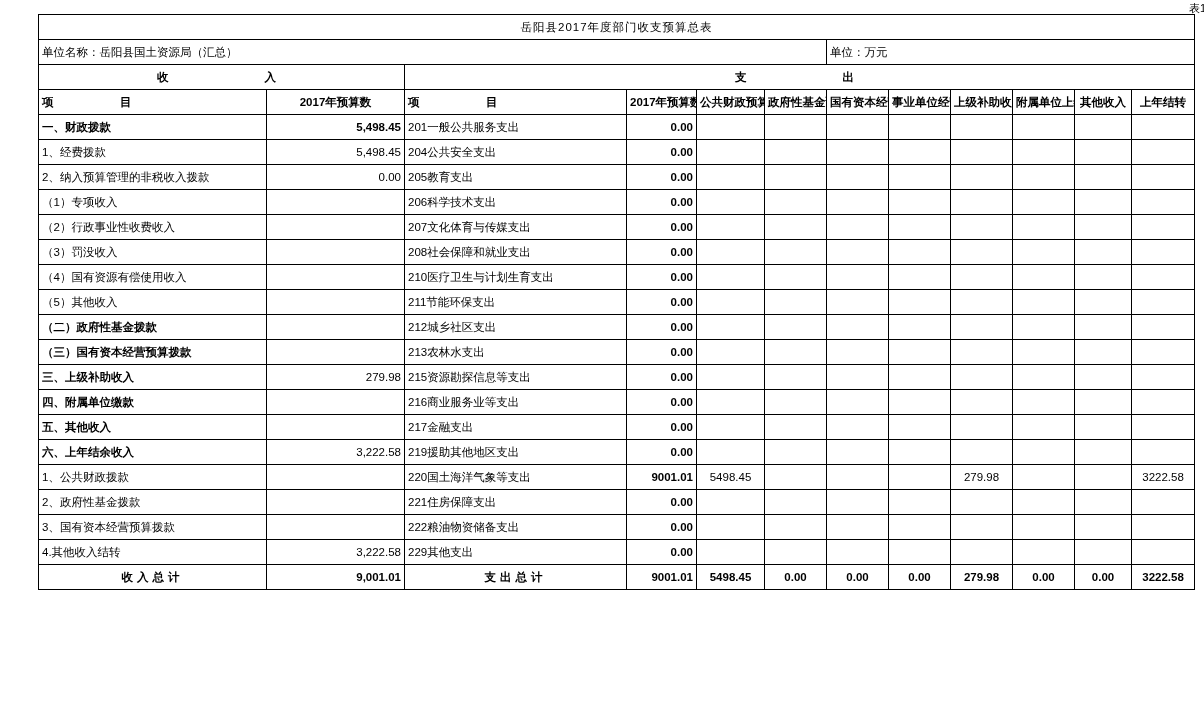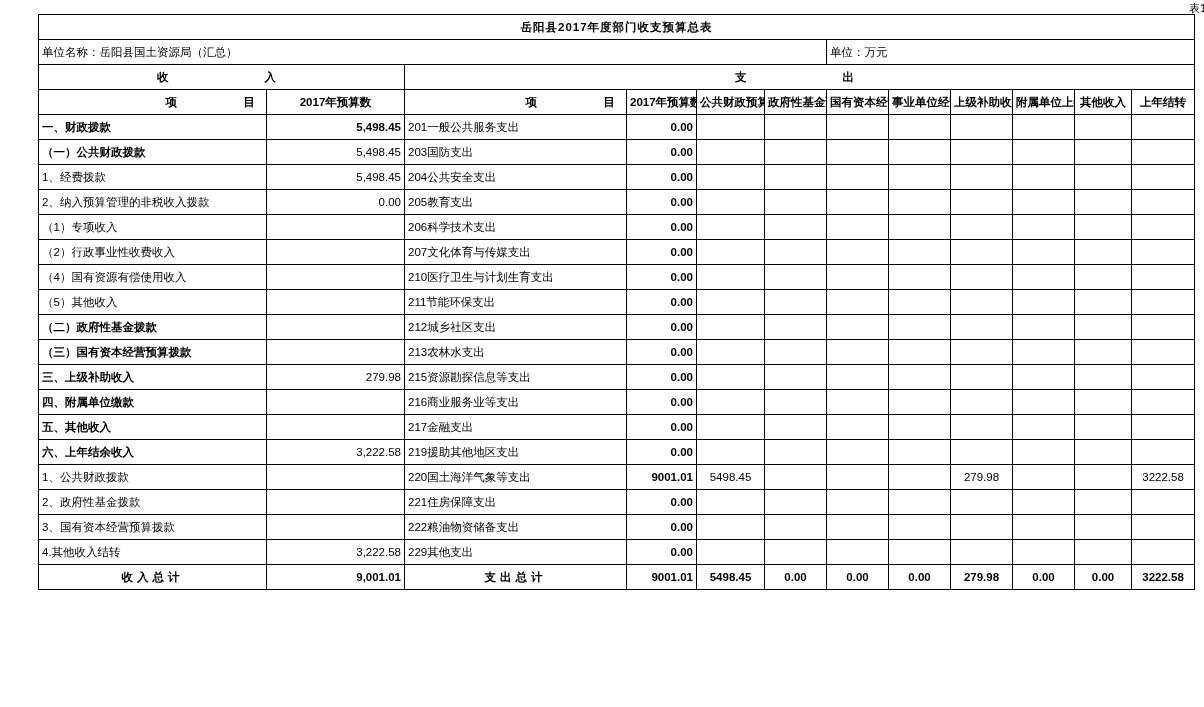--- a/index.html
+++ b/index.html
@@ -43,21 +43,21 @@
     height: 25px;
     vertical-align: middle;
     box-sizing: border-box;
     overflow: hidden;
     white-space: nowrap;
   }
   .title-cell {
     border: 1px solid #000000;
     text-align: center;
     font-size: 17px;
-    font-weight: bold;
+    font-weight: normal;
     height: 30px;
     letter-spacing: 1px;
   }
   .meta-left {
     text-align: left;
     font-size: 11.5px;
     height: 22px;
   }
   .meta-right {
     font-size: 11.5px;
@@ -72,21 +72,21 @@
   }
   .col-head {
     text-align: center;
     font-weight: bold;
     font-size: 11.5px;
     white-space: normal;
     line-height: 13px;
     height: 56px;
   }
   .col-head-wide {
-    text-align: right;
+    text-align: left;
     font-weight: bold;
     font-size: 13px;
     letter-spacing: 8px;
   }
   .item {
     text-align: left;
   }
   .item.bold {
     font-weight: bold;
   }
@@ -185,34 +185,20 @@
         <td class="num"></td>
         <td class="num"></td>
         <td class="num"></td>
         <td class="num"></td>
         <td class="num"></td>
         <td class="num"></td>
         <td class="num"></td>
         <td class="num"></td>
       </tr>
 
-      <tr>
-        <td class="item bold ind2">（一）公共财政拨款</td>
-        <td class="num">5,498.45</td>
-        <td class="item">203国防支出</td>
-        <td class="num bold">0.00</td>
-        <td class="num"></td>
-        <td class="num"></td>
-        <td class="num"></td>
-        <td class="num"></td>
-        <td class="num"></td>
-        <td class="num"></td>
-        <td class="num"></td>
-        <td class="num"></td>
-      </tr>
 
       <tr>
         <td class="item ind3">1、经费拨款</td>
         <td class="num">5,498.45</td>
         <td class="item">204公共安全支出</td>
         <td class="num bold">0.00</td>
         <td class="num"></td>
         <td class="num"></td>
         <td class="num"></td>
         <td class="num"></td>
@@ -260,20 +246,34 @@
         <td class="num"></td>
         <td class="num"></td>
         <td class="num"></td>
         <td class="num"></td>
         <td class="num"></td>
         <td class="num"></td>
         <td class="num"></td>
         <td class="num"></td>
       </tr>
 
+      <tr>
+        <td class="item ind3">（3）罚没收入</td>
+        <td class="num"></td>
+        <td class="item">208社会保障和就业支出</td>
+        <td class="num bold">0.00</td>
+        <td class="num"></td>
+        <td class="num"></td>
+        <td class="num"></td>
+        <td class="num"></td>
+        <td class="num"></td>
+        <td class="num"></td>
+        <td class="num"></td>
+        <td class="num"></td>
+      </tr>
 
       <tr>
         <td class="item ind3">（4）国有资源有偿使用收入</td>
         <td class="num"></td>
         <td class="item">210医疗卫生与计划生育支出</td>
         <td class="num bold">0.00</td>
         <td class="num"></td>
         <td class="num"></td>
         <td class="num"></td>
         <td class="num"></td>

